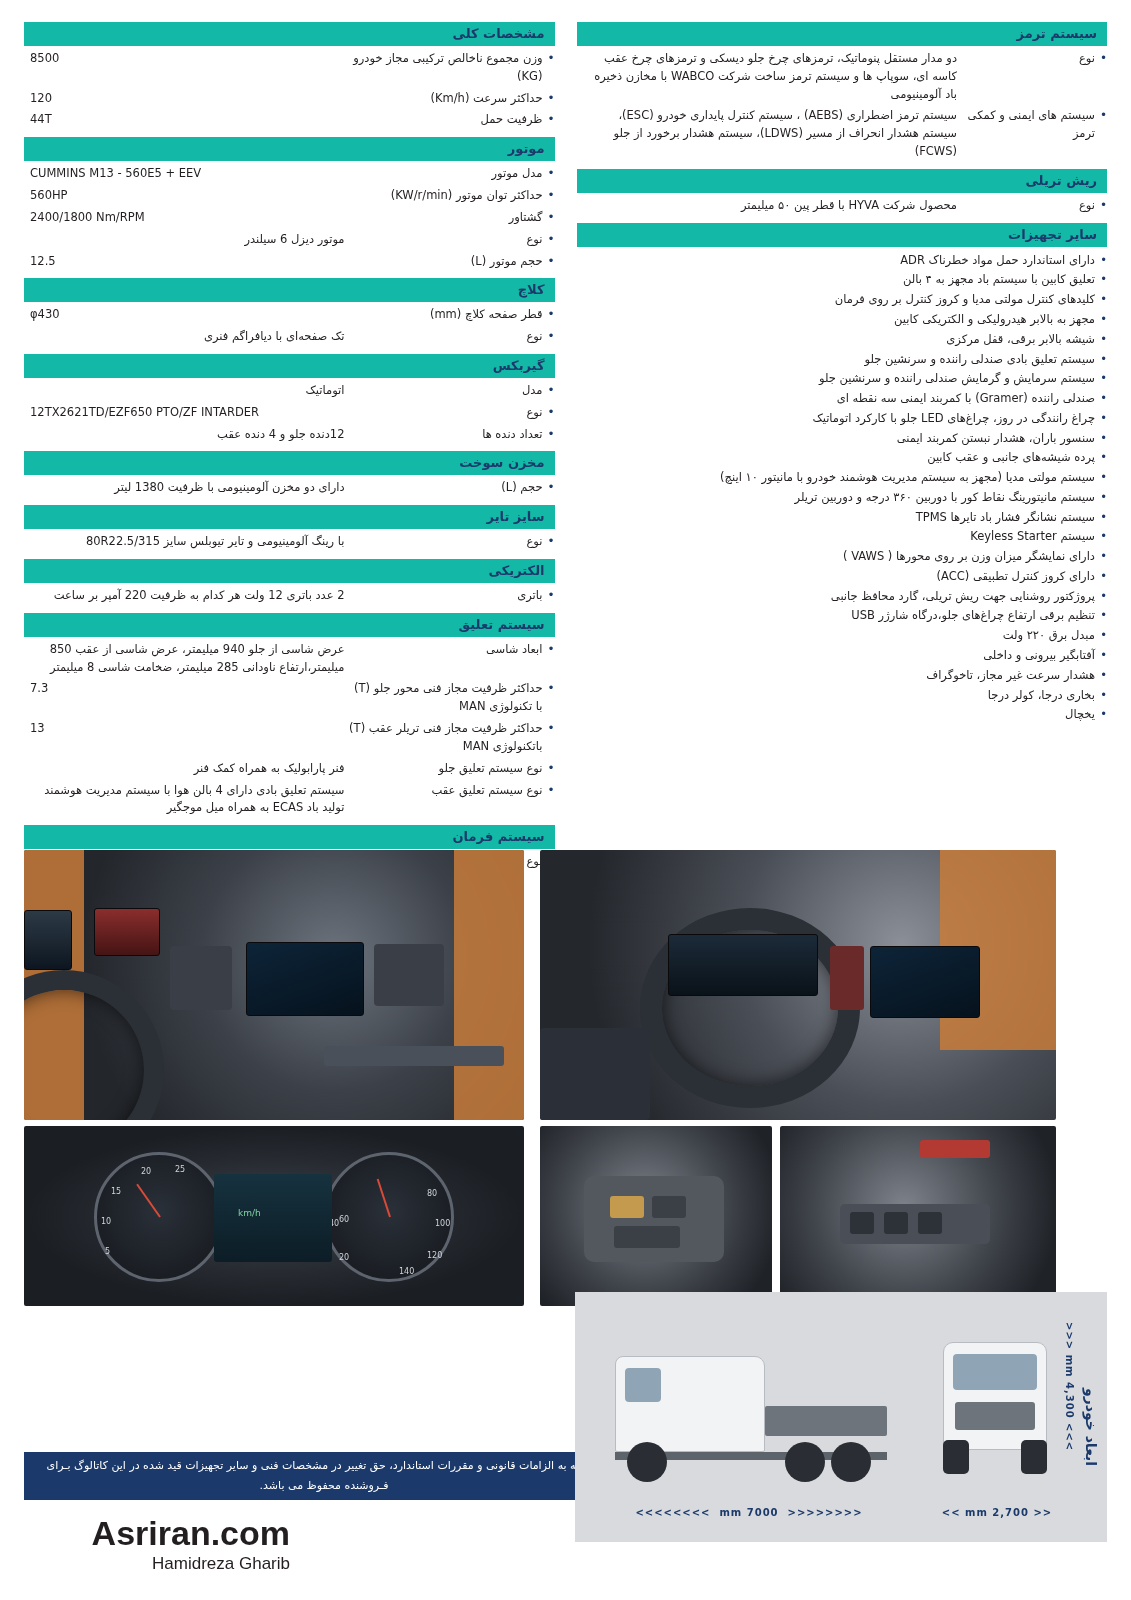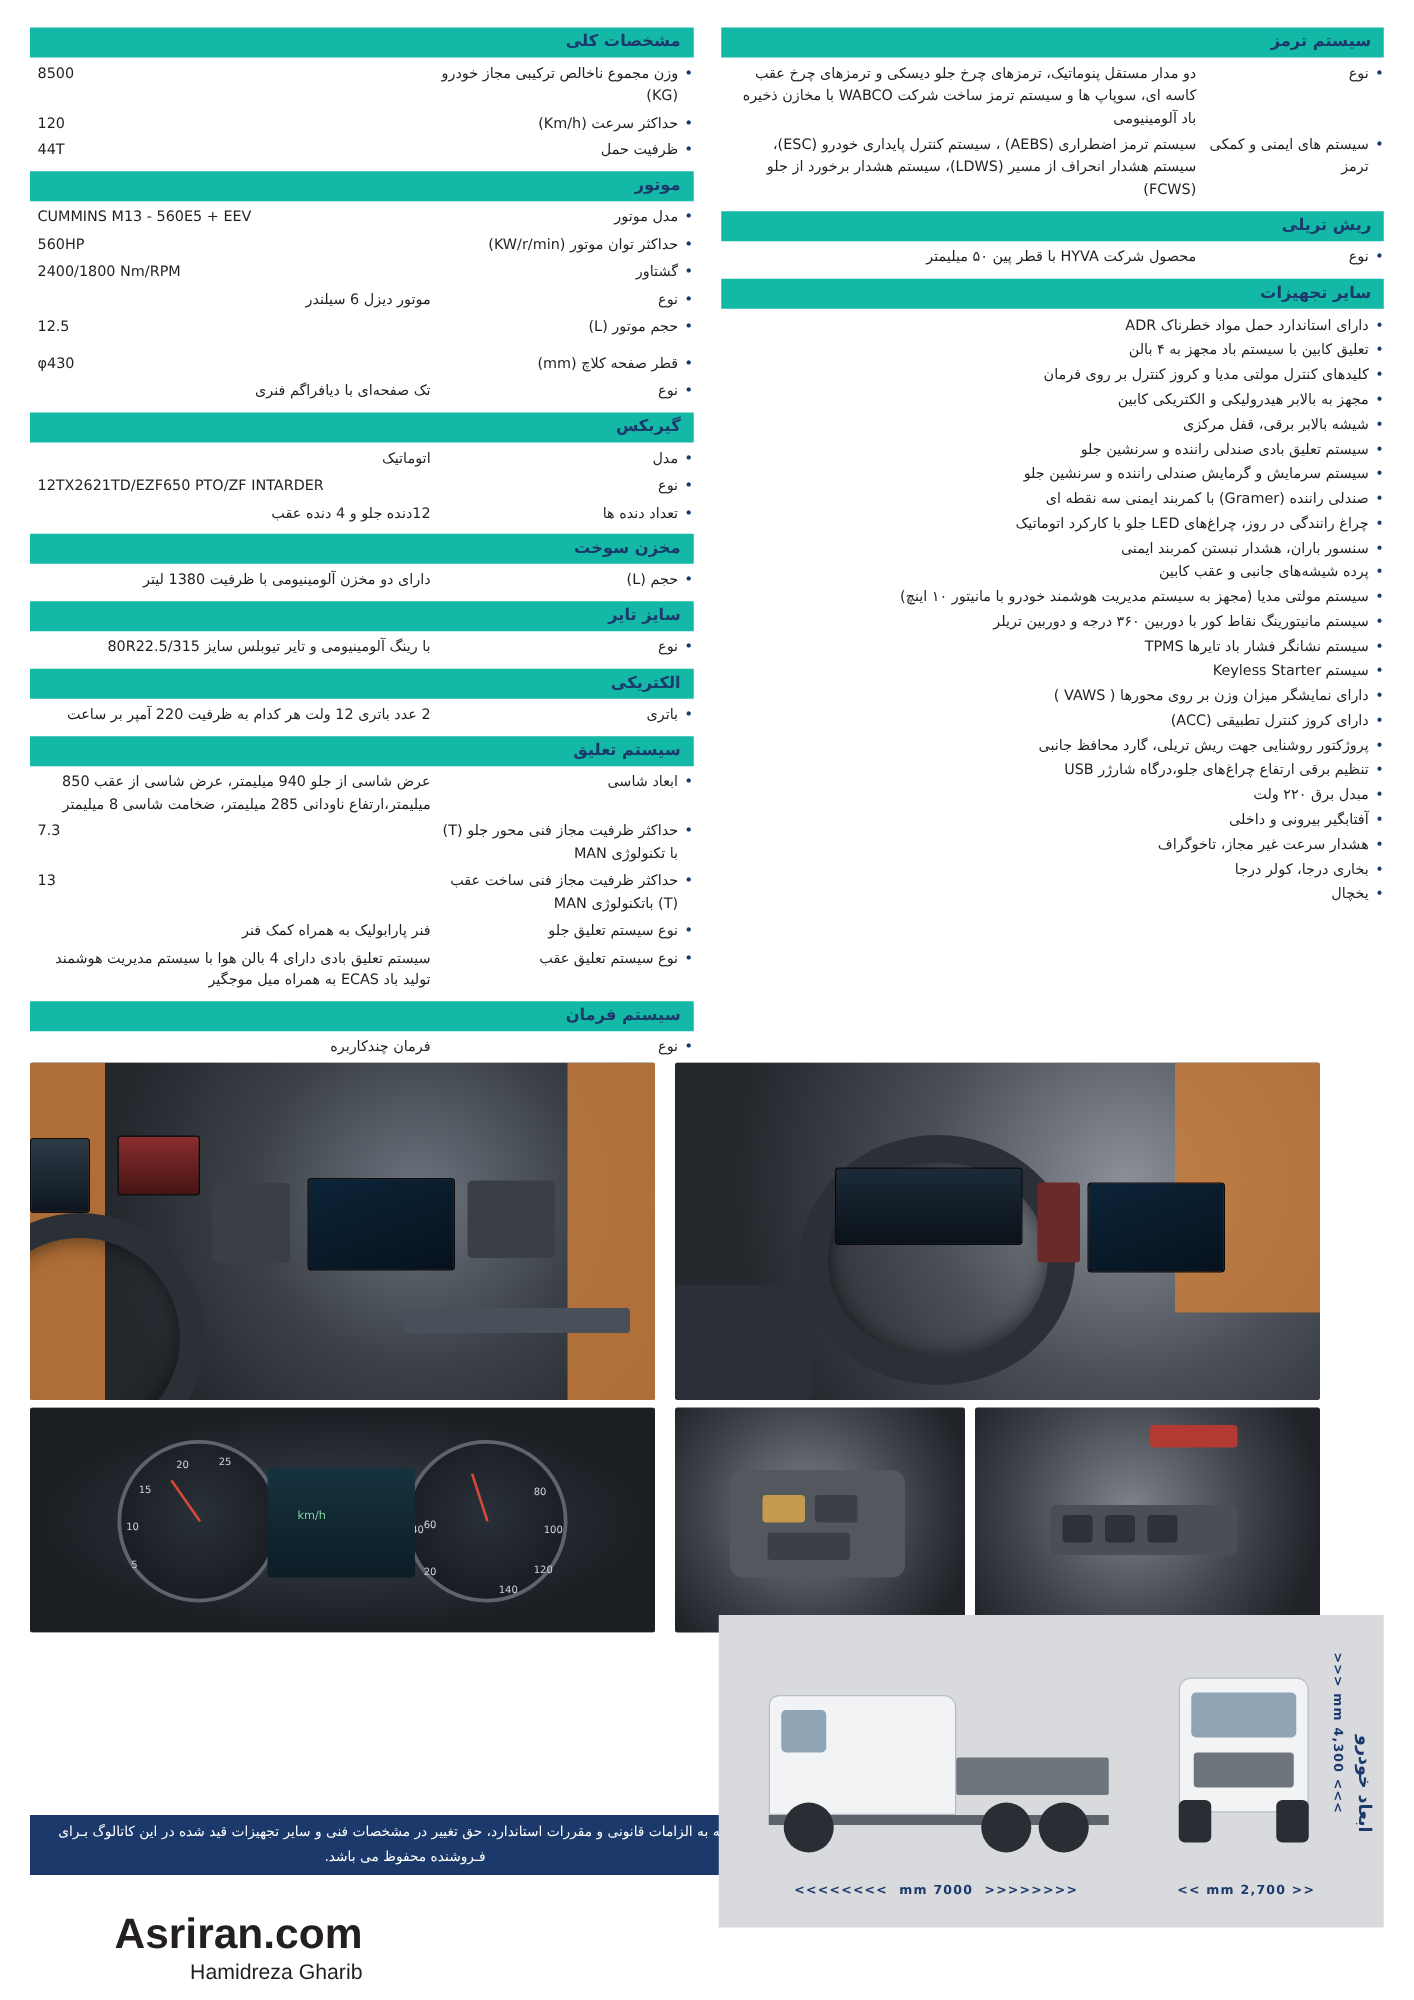--- a/index.html
+++ b/index.html
@@ -198,21 +198,21 @@
     position:absolute; color:#1b3a6b; font-size:10px; font-weight:bold;
     letter-spacing:1px;
   }
   .tv-body { position:absolute; background:#f2f3f5; border:1px solid #b8bcc2; }
   .tv-dark { position:absolute; background:#3a3f46; }
   .tv-wheel { position:absolute; background:#2a2d33; border-radius:50%; }
   .tv-glass { position:absolute; background:#8fa4b5; }
 
   
   .wm {
-    position:absolute; left:0; bottom:2px; width:300px; padding:6px 10px 10px 10px;
+    position:absolute; left:0; bottom:16px; width:300px; padding:6px 10px 10px 10px;
     background:rgba(255,255,255,.0);
   }
   .wm-main { color:#231f20; font-size:34px; font-weight:bold; line-height:1; font-family:"Liberation Sans",sans-serif; }
   .wm-sub { color:#231f20; font-size:17px; margin-top:4px; font-family:"Liberation Sans",sans-serif; }
 </style>
 </head>
 <body>
 
 <div class="page">
 
@@ -304,20 +304,21 @@
         <div class="row">
           <div class="label">نوع</div>
           <div class="value">موتور دیزل 6 سیلندر</div>
         </div>
         <div class="row">
           <div class="label">حجم موتور (L)</div>
           <div class="value ltr">12.5</div>
         </div>
       </div>
 
+      <div class="sec-head">کلاچ</div>
       <div class="rows">
         <div class="row">
           <div class="label">قطر صفحه کلاچ (mm)</div>
           <div class="value ltr">φ430</div>
         </div>
         <div class="row">
           <div class="label">نوع</div>
           <div class="value">تک صفحه‌ای با دیافراگم فنری</div>
         </div>
       </div>
@@ -366,21 +367,21 @@
       <div class="rows">
         <div class="row">
           <div class="label">ابعاد شاسی</div>
           <div class="value">عرض شاسی از جلو 940 میلیمتر، عرض شاسی از عقب 850 میلیمتر،ارتفاع ناودانی 285 میلیمتر، ضخامت شاسی 8 میلیمتر</div>
         </div>
         <div class="row">
           <div class="label">حداکثر ظرفیت مجاز فنی محور جلو (T) با تکنولوژی MAN</div>
           <div class="value ltr">7.3</div>
         </div>
         <div class="row">
-          <div class="label">حداکثر ظرفیت مجاز فنی ساخت عقب (T) باتکنولوژی MAN</div>
+          <div class="label">حداکثر ظرفیت مجاز فنی تریلر عقب (T) باتکنولوژی MAN</div>
           <div class="value ltr">13</div>
         </div>
         <div class="row">
           <div class="label">نوع سیستم تعلیق جلو</div>
           <div class="value">فنر پارابولیک به همراه کمک فنر</div>
         </div>
         <div class="row">
           <div class="label">نوع سیستم تعلیق عقب</div>
           <div class="value">سیستم تعلیق بادی دارای 4 بالن هوا با سیستم مدیریت هوشمند تولید باد ECAS به همراه میل موجگیر</div>
         </div>

